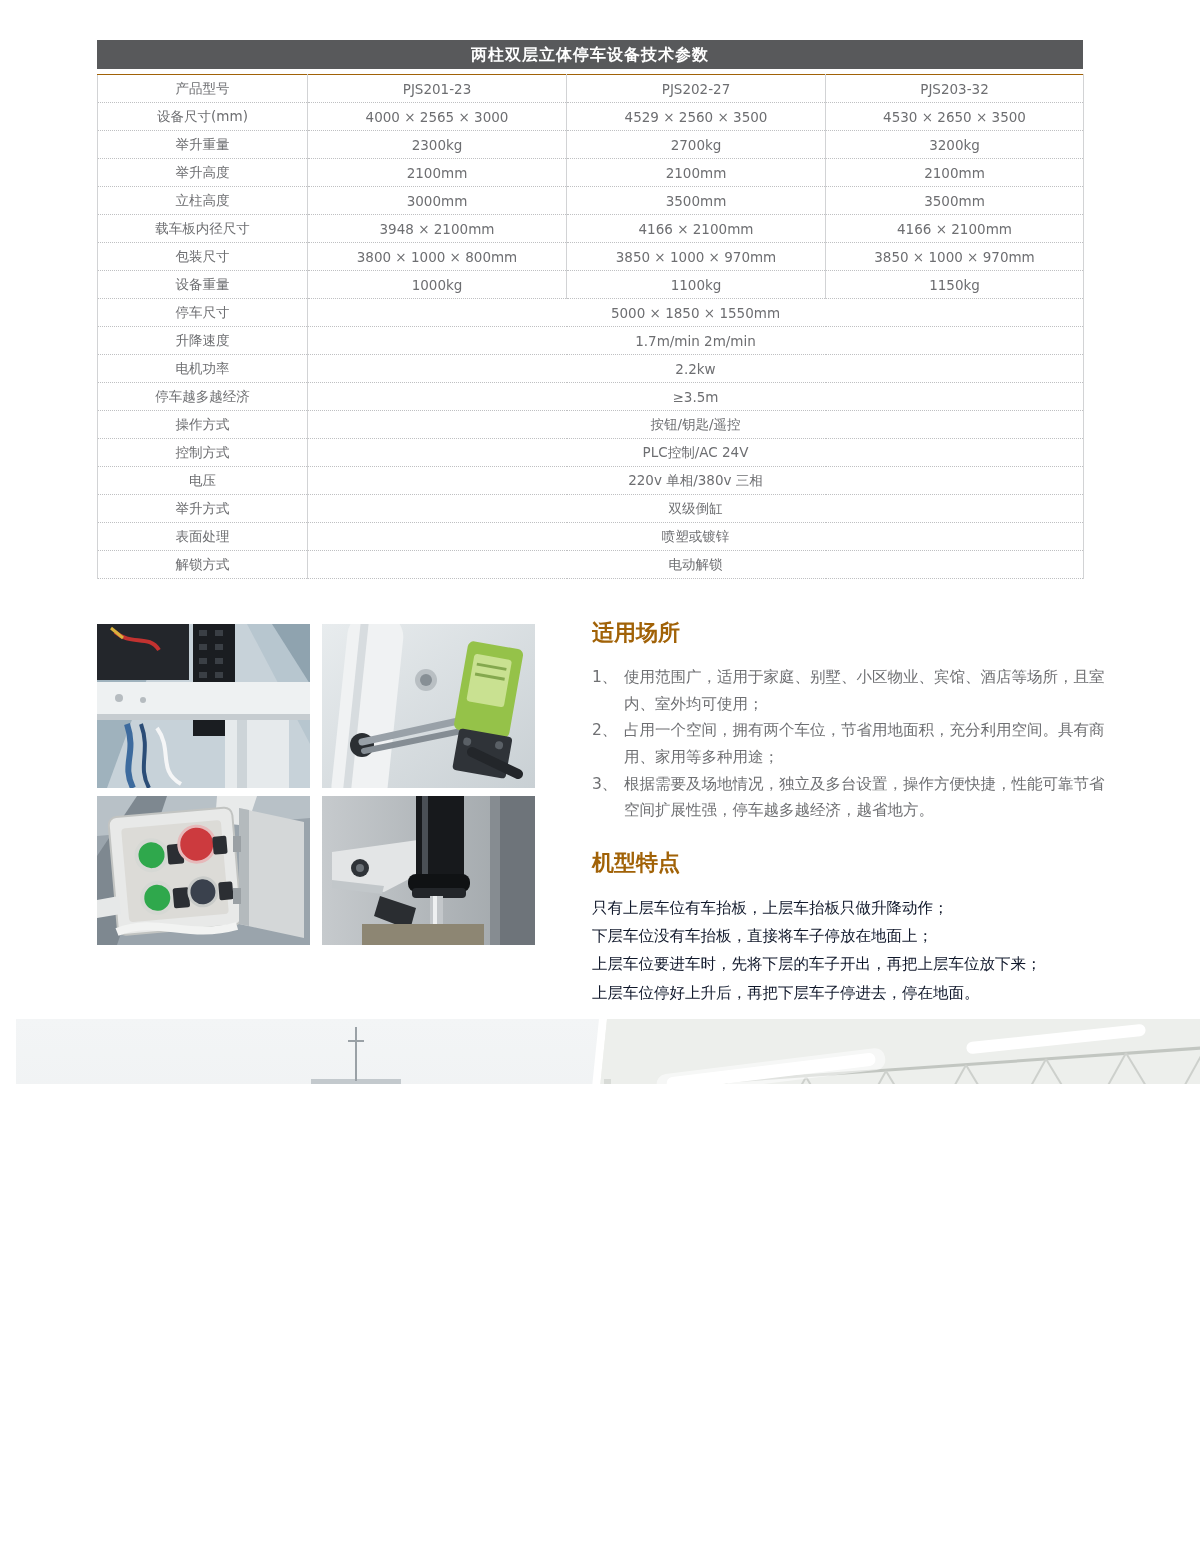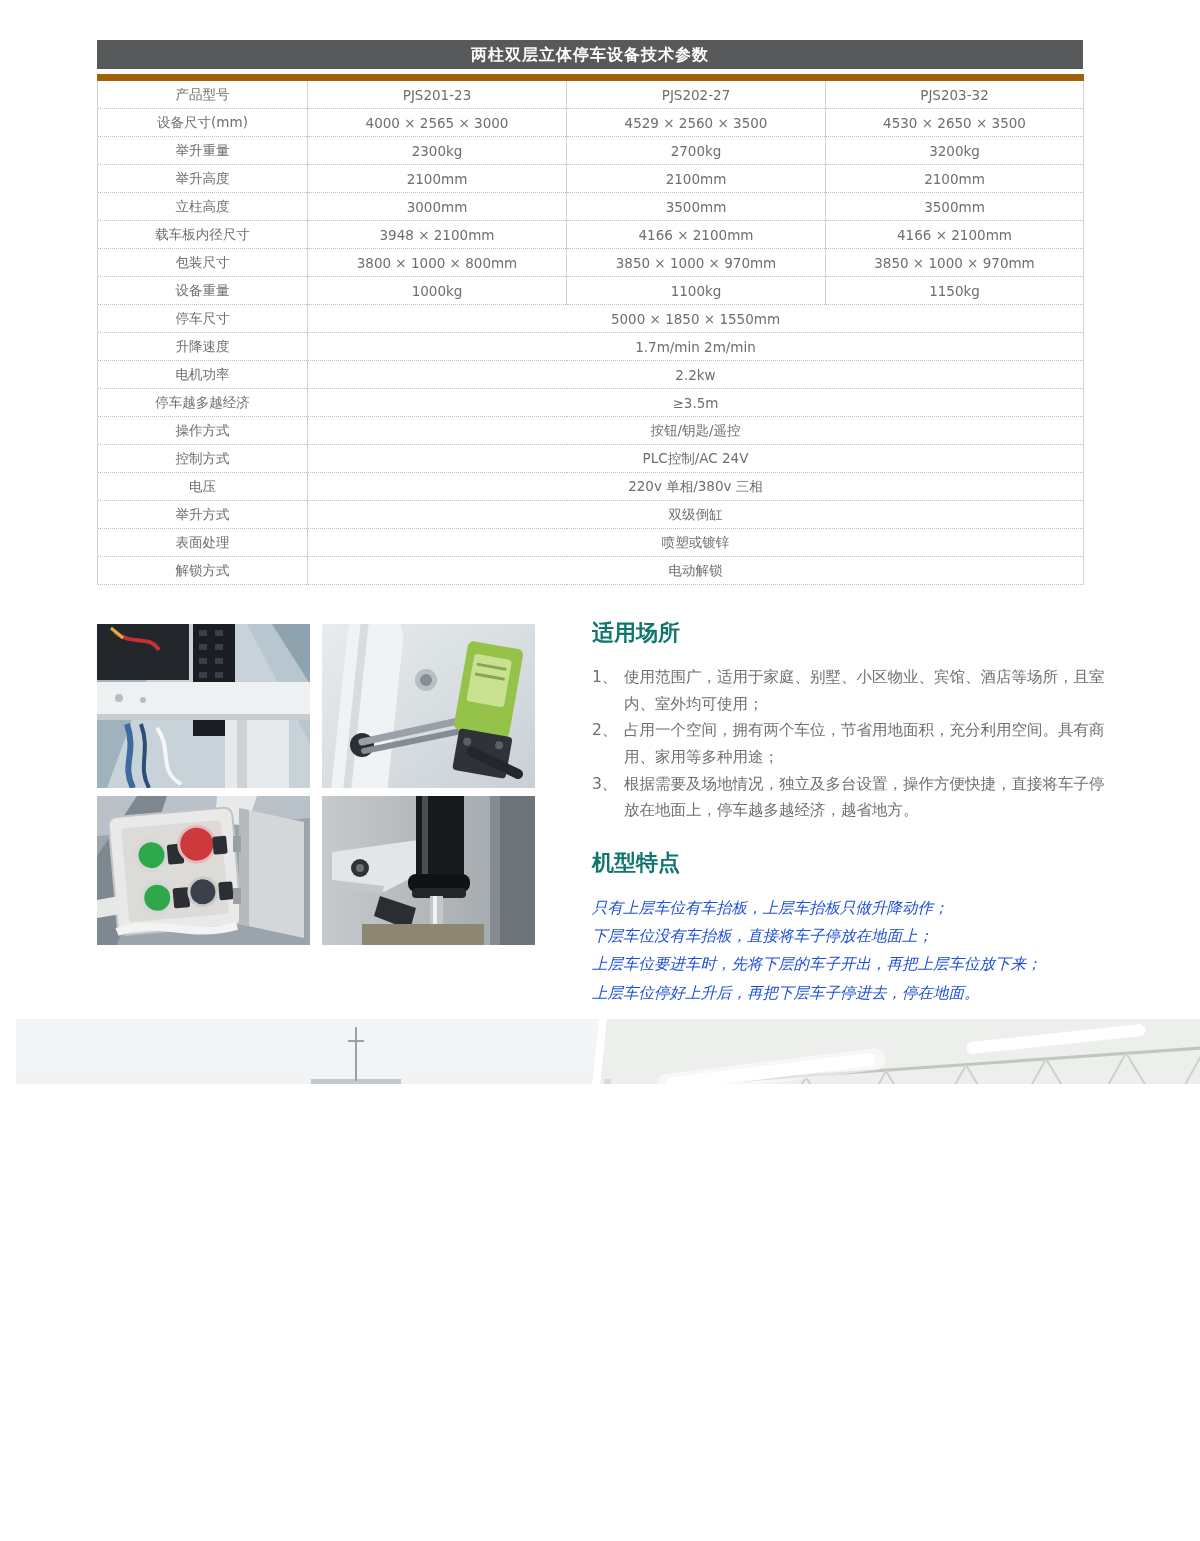--- a/index.html
+++ b/index.html
@@ -6,38 +6,38 @@
   .page{position:relative;width:1200px;height:1084px;background:#ffffff;overflow:hidden;
         font-family:"DejaVu Sans","Liberation Sans",sans-serif;}
 
   
   .table-title{position:absolute;left:97px;top:40px;width:986px;height:29px;line-height:29px;
                background:#58595b;color:#ffffff;text-align:center;font-size:16px;font-weight:bold;
                letter-spacing:1px;}
   table.spec{position:absolute;left:97px;top:74px;width:986px;border-collapse:collapse;table-layout:fixed;}
   table.spec td{height:27px;text-align:center;vertical-align:middle;font-size:13.5px;color:#6d6e71;
                 border-right:1px solid #d2d3d5;border-bottom:1px dotted #bfc0c2;padding:0;}
-  table.spec tr:first-child td{border-top:7px solid #a16207;}
+  table.spec tr:first-child td{border-top:1px solid #a16207;}
   table.spec td:first-child{border-left:1px solid #d2d3d5;}
 
   
   .ph{position:absolute;margin:0;overflow:hidden;}
   .ph svg{display:block;}
   .p1{left:97px;top:624px;width:213px;height:164px;}
   .p2{left:322px;top:624px;width:213px;height:164px;}
   .p3{left:97px;top:796px;width:213px;height:149px;}
   .p4{left:322px;top:796px;width:213px;height:149px;}
 
   .textcol{position:absolute;left:592px;top:618px;width:524px;}
-  .textcol h2{margin:0 0 16px 0;font-size:22px;font-weight:bold;color:#0f766e;}
+  .textcol h2{margin:0 0 16px 0;font-size:22px;font-weight:bold;color:#a16207;}
   .textcol h2.second{margin-top:24px;}
   .li{display:flex;font-size:15.5px;color:#6f7073;line-height:1.72;}
   .li .num{flex:0 0 32px;}
   .li .txt{flex:1;}
-  .feat{font-size:15.5px;color:#1d4ed8;line-height:1.82;font-style:italic;}
+  .feat{font-size:15.5px;color:#0f172a;line-height:1.82;}
 
   
   .bigph{position:absolute;margin:16px;overflow:hidden;}
   .bigph svg{display:block;}
   .bigL{left:0;top:1003px;width:590px;height:538px;
         clip-path:polygon(0 0,583px 0,528px 538px,0 538px);}
   .bigR{left:530px;top:1003px;width:670px;height:538px;
         clip-path:polygon(61px 0,670px 0,670px 538px,6px 538px);}
 </style>
 </head>
@@ -271,21 +271,21 @@
     <div class="li">
       <span class="num">1、</span>
       <span class="txt">使用范围广，适用于家庭、别墅、小区物业、宾馆、酒店等场所，且室内、室外均可使用；</span>
     </div>
     <div class="li">
       <span class="num">2、</span>
       <span class="txt">占用一个空间，拥有两个车位，节省用地面积，充分利用空间。具有商用、家用等多种用途；</span>
     </div>
     <div class="li">
       <span class="num">3、</span>
-      <span class="txt">根据需要及场地情况，独立及多台设置，操作方便快捷，直接将车子停放在地面上，停车越多越经济，越省地方。</span>
+      <span class="txt">根据需要及场地情况，独立及多台设置，操作方便快捷，性能可靠节省空间扩展性强，停车越多越经济，越省地方。</span>
     </div>
 
     <h2 class="second">机型特点</h2>
     <div class="feat">只有上层车位有车抬板，上层车抬板只做升降动作；</div>
     <div class="feat">下层车位没有车抬板，直接将车子停放在地面上；</div>
     <div class="feat">上层车位要进车时，先将下层的车子开出，再把上层车位放下来；</div>
     <div class="feat">上层车位停好上升后，再把下层车子停进去，停在地面。</div>
   </div>
 
   <figure class="bigph bigL">

